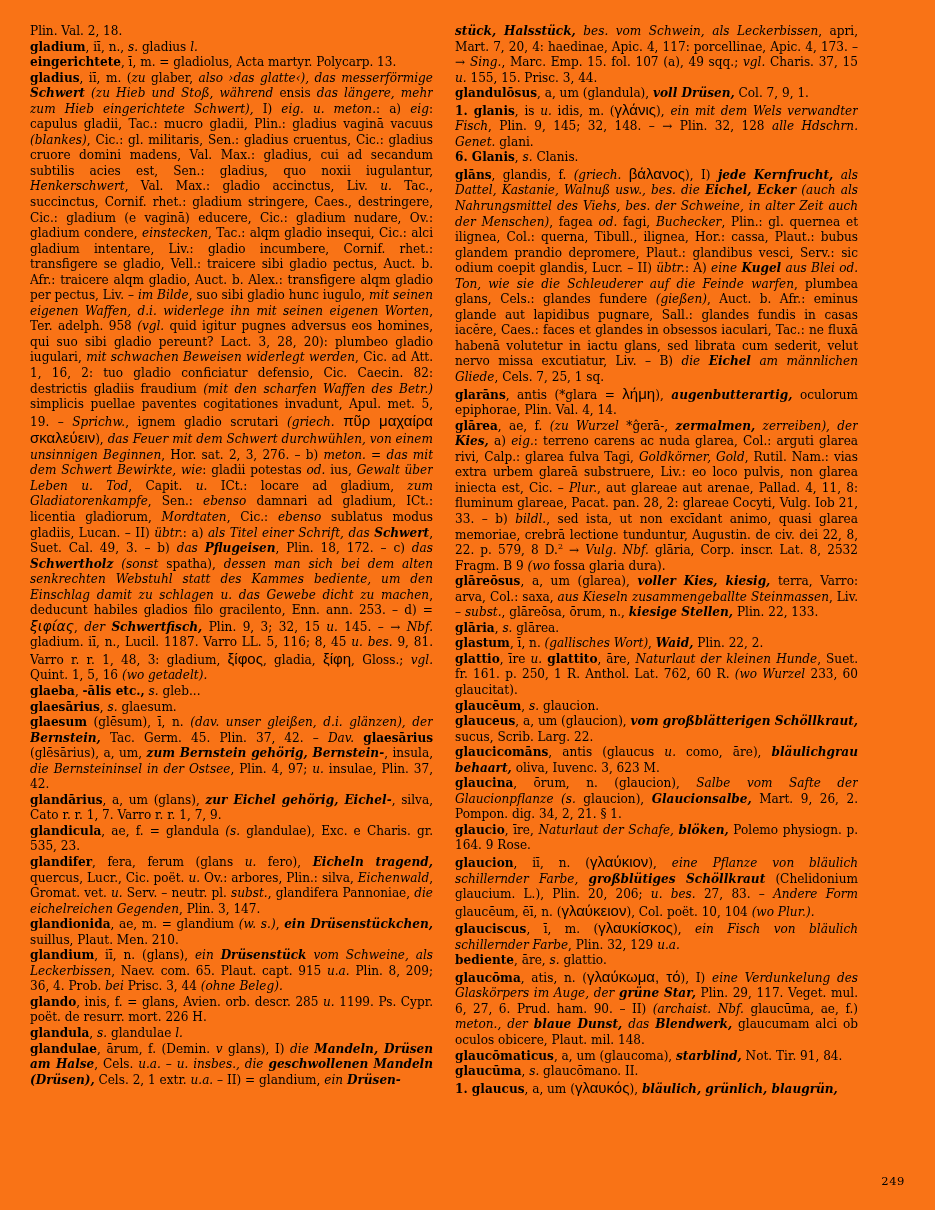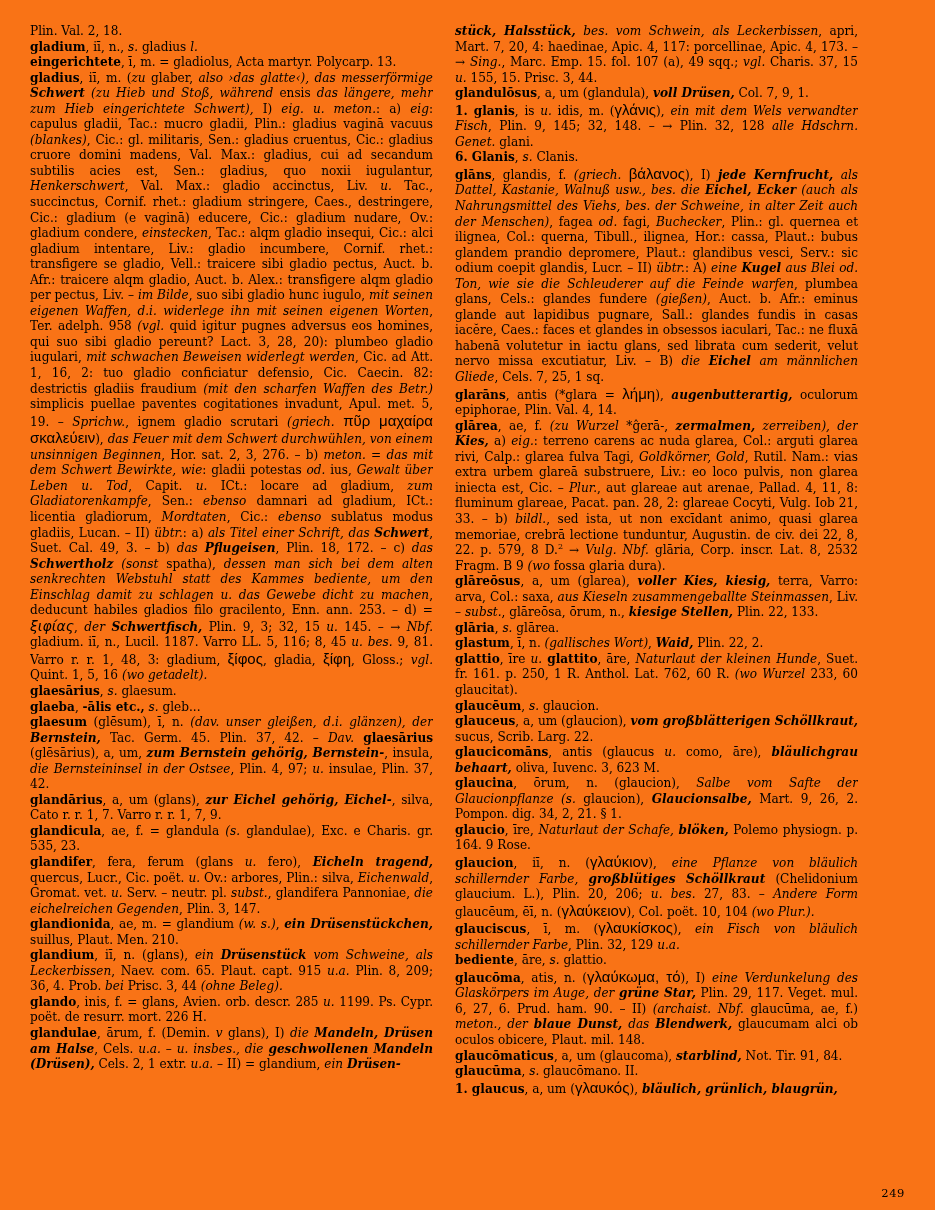--- a/index.html
+++ b/index.html
@@ -71,49 +71,50 @@
     font-style: italic;
   }
   sup {
     font-size: 8px;
     vertical-align: super;
     line-height: 0;
   }
   .folio {
     position: absolute;
     right: 30px;
-    bottom: 10px;
+    bottom: 22px;
     font-family: "DejaVu Serif", serif;
     font-size: 11.5px;
     letter-spacing: 0.6px;
     color: #000;
   }
   
   .entry:last-child { text-align: justify; }
 </style>
 </head>
 <body>
 
 <div id="page">
   <div class="columns">
 
     <div class="column" id="left-col">
         <p class="entry">Plin. Val. 2, 18.</p>
         <p class="entry"><span class="hw">gladium</span>, iī, n., <span class="it">s.</span> gladius <span class="it">l.</span></p>
         <p class="entry"><span class="hw">eingerichtete</span>, ī, m. = gladiolus, Acta martyr. Polycarp. 13.</p>
         <p class="entry"><span class="hw">gladius</span>, iī, m. (<span class="it">zu</span> glaber, <span class="it">also ›das glatte‹), das messerförmige</span> <span class="bi">Schwert</span> <span class="it">(zu Hieb und Stoß, während</span> ensis <span class="it">das längere, mehr zum Hieb eingerichtete Schwert),</span> I) <span class="it">eig. u. meton.</span>: a) <span class="it">eig</span>: capulus gladii, Tac.: mucro gladii, Plin.: gladius vaginā vacuus <span class="it">(blankes)</span>, Cic.: gl. militaris, Sen.: gladius cruentus, Cic.: gladius cruore domini madens, Val. Max.: gladius, cui ad secandum subtilis acies est, Sen.: gladius, quo noxii iugulantur, <span class="it">Henkerschwert</span>, Val. Max.: gladio accinctus, Liv. <span class="it">u.</span> Tac., succinctus, Cornif. rhet.: gladium stringere, Caes., destringere, Cic.: gladium (e vaginā) educere, Cic.: gladium nudare, Ov.: gladium condere, <span class="it">einstecken</span>, Tac.: alqm gladio insequi, Cic.: alci gladium intentare, Liv.: gladio incumbere, Cornif. rhet.: transfigere se gladio, Vell.: traicere sibi gladio pectus, Auct. b. Afr.: traicere alqm gladio, Auct. b. Alex.: transfigere alqm gladio per pectus, Liv. – <span class="it">im Bilde</span>, suo sibi gladio hunc iugulo, <span class="it">mit seinen eigenen Waffen, d.i. widerlege ihn mit seinen eigenen Worten</span>, Ter. adelph. 958 <span class="it">(vgl.</span> quid igitur pugnes adversus eos homines, qui suo sibi gladio pereunt? Lact. 3, 28, 20): plumbeo gladio iugulari, <span class="it">mit schwachen Beweisen widerlegt werden</span>, Cic. ad Att. 1, 16, 2: tuo gladio conficiatur defensio, Cic. Caecin. 82: destrictis gladiis fraudium <span class="it">(mit den scharfen Waffen des Betr.)</span> simplicis puellae paventes cogitationes invadunt, Apul. met. 5, 19. – <span class="it">Sprichw.</span>, ignem gladio scrutari <span class="it">(griech.</span> <span class="gr">πῦρ μαχαίρα σκαλεύειν</span>), <span class="it">das Feuer mit dem Schwert durchwühlen, von einem unsinnigen Beginnen</span>, Hor. sat. 2, 3, 276. – b) <span class="it">meton.</span> = <span class="it">das mit dem Schwert Bewirkte, wie</span>: gladii potestas <span class="it">od.</span> ius, <span class="it">Gewalt über Leben u. Tod</span>, Capit. <span class="it">u.</span> ICt.: locare ad gladium, <span class="it">zum Gladiatorenkampfe</span>, Sen.: <span class="it">ebenso</span> damnari ad gladium, ICt.: licentia gladiorum, <span class="it">Mordtaten</span>, Cic.: <span class="it">ebenso</span> sublatus modus gladiis, Lucan. – II) <span class="it">übtr.</span>: a) <span class="it">als Titel einer Schrift, das</span> <span class="bi">Schwert</span>, Suet. Cal. 49, 3. – b) <span class="it">das</span> <span class="bi">Pflugeisen</span>, Plin. 18, 172. – c) <span class="it">das</span> <span class="bi">Schwertholz</span> <span class="it">(sonst</span> spatha), <span class="it">dessen man sich bei dem alten senkrechten Webstuhl statt des Kammes bediente, um den Einschlag damit zu schlagen u. das Gewebe dicht zu machen</span>, deducunt habiles gladios filo gracilento, Enn. ann. 253. – d) = <span class="gr-i">ξιφίας</span>, <span class="it">der</span> <span class="bi">Schwertfisch,</span> Plin. 9, 3; 32, 15 <span class="it">u.</span> 145. – → <span class="it">Nbf.</span> gladium. iī, n., Lucil. 1187. Varro LL. 5, 116; 8, 45 <span class="it">u. bes.</span> 9, 81. Varro r. r. 1, 48, 3: gladium, <span class="gr">ξίφος</span>, gladia, <span class="gr">ξίφη</span>, Gloss.; <span class="it">vgl.</span> Quint. 1, 5, 16 <span class="it">(wo getadelt).</span></p>
+        <p class="entry"><span class="hw">glaeba</span>, <span class="hw">-ālis etc.,</span> <span class="it">s.</span> gleb...</p>
         <p class="entry"><span class="hw">glaesārius</span>, <span class="it">s.</span> glaesum.</p>
-        <p class="entry"><span class="hw">glaeba</span>, <span class="hw">-ālis etc.,</span> <span class="it">s.</span> gleb...</p>
         <p class="entry"><span class="hw">glaesum</span> (glēsum), ī, n. <span class="it">(dav. unser gleißen, d.i. glänzen), der</span> <span class="bi">Bernstein,</span> Tac. Germ. 45. Plin. 37, 42. – <span class="it">Dav.</span> <span class="hw">glaesārius</span> (glēsārius), a, um, <span class="bi">zum Bernstein gehörig, Bernstein-</span>, insula, <span class="it">die Bernsteininsel in der Ostsee</span>, Plin. 4, 97; <span class="it">u.</span> insulae, Plin. 37, 42.</p>
         <p class="entry"><span class="hw">glandārius</span>, a, um (glans), <span class="bi">zur Eichel gehörig, Eichel-</span>, silva, Cato r. r. 1, 7. Varro r. r. 1, 7, 9.</p>
         <p class="entry"><span class="hw">glandicula</span>, ae, f. = glandula <span class="it">(s.</span> glandulae), Exc. e Charis. gr. 535, 23.</p>
         <p class="entry"><span class="hw">glandifer</span>, fera, ferum (glans <span class="it">u.</span> fero), <span class="bi">Eicheln tragend,</span> quercus, Lucr., Cic. poët. <span class="it">u.</span> Ov.: arbores, Plin.: silva, <span class="it">Eichenwald</span>, Gromat. vet. <span class="it">u.</span> Serv. – neutr. pl. <span class="it">subst.</span>, glandifera Pannoniae, <span class="it">die eichelreichen Gegenden</span>, Plin. 3, 147.</p>
         <p class="entry"><span class="hw">glandionida</span>, ae, m. = glandium <span class="it">(w. s.)</span>, <span class="bi">ein Drüsenstückchen,</span> suillus, Plaut. Men. 210.</p>
         <p class="entry"><span class="hw">glandium</span>, iī, n. (glans), <span class="it">ein</span> <span class="bi">Drüsenstück</span> <span class="it">vom Schweine, als Leckerbissen</span>, Naev. com. 65. Plaut. capt. 915 <span class="it">u.a.</span> Plin. 8, 209; 36, 4. Prob. <span class="it">bei</span> Prisc. 3, 44 <span class="it">(ohne Beleg).</span></p>
         <p class="entry"><span class="hw">glando</span>, inis, f. = glans, Avien. orb. descr. 285 <span class="it">u.</span> 1199. Ps. Cypr. poët. de resurr. mort. 226 H.</p>
+        <p class="entry"><span class="hw">glandula</span>, <span class="it">s.</span> glandulae <span class="it">l.</span></p>
         <p class="entry"><span class="hw">glandulae</span>, ārum, f. (Demin. <span class="it">v</span> glans), I) <span class="it">die</span> <span class="bi">Mandeln, Drüsen am Halse</span>, Cels. <span class="it">u.a.</span> – <span class="it">u. insbes., die</span> <span class="bi">geschwollenen Mandeln (Drüsen),</span> Cels. 2, 1 extr. <span class="it">u.a.</span> – II) = glandium, <span class="it">ein</span> <span class="bi">Drüsen-</span></p>
       </div>
 
     <div class="column" id="right-col">
         <p class="entry"><span class="bi">stück, Halsstück,</span> <span class="it">bes. vom Schwein, als Leckerbissen</span>, apri, Mart. 7, 20, 4: haedinae, Apic. 4, 117: porcellinae, Apic. 4, 173. – → <span class="it">Sing.</span>, Marc. Emp. 15. fol. 107 (a), 49 sqq.; <span class="it">vgl.</span> Charis. 37, 15 <span class="it">u.</span> 155, 15. Prisc. 3, 44.</p>
         <p class="entry"><span class="hw">glandulōsus</span>, a, um (glandula), <span class="bi">voll Drüsen,</span> Col. 7, 9, 1.</p>
         <p class="entry"><span class="hw">1. glanis</span>, is <span class="it">u.</span> idis, m. (<span class="gr">γλάνις</span>), <span class="it">ein mit dem Wels verwandter Fisch</span>, Plin. 9, 145; 32, 148. – → Plin. 32, 128 <span class="it">alle Hdschrn. Genet.</span> glani.</p>
         <p class="entry"><span class="hw">6. Glanis</span>, <span class="it">s.</span> Clanis.</p>
         <p class="entry"><span class="hw">glāns</span>, glandis, f. <span class="it">(griech.</span> <span class="gr">βάλανος</span>), I) <span class="bi">jede Kernfrucht,</span> <span class="it">als Dattel, Kastanie, Walnuß usw., bes. die</span> <span class="bi">Eichel, Ecker</span> <span class="it">(auch als Nahrungsmittel des Viehs, bes. der Schweine, in alter Zeit auch der Menschen)</span>, fagea <span class="it">od.</span> fagi, <span class="it">Buchecker</span>, Plin.: gl. quernea et ilignea, Col.: querna, Tibull., ilignea, Hor.: cassa, Plaut.: bubus glandem prandio depromere, Plaut.: glandibus vesci, Serv.: sic odium coepit glandis, Lucr. – II) <span class="it">übtr.</span>: A) <span class="it">eine</span> <span class="bi">Kugel</span> <span class="it">aus Blei od. Ton, wie sie die Schleuderer auf die Feinde warfen</span>, plumbea glans, Cels.: glandes fundere <span class="it">(gießen)</span>, Auct. b. Afr.: eminus glande aut lapidibus pugnare, Sall.: glandes fundis in casas iacĕre, Caes.: faces et glandes in obsessos iaculari, Tac.: ne fluxā habenā volutetur in iactu glans, sed librata cum sederit, velut nervo missa excutiatur, Liv. – B) <span class="it">die</span> <span class="bi">Eichel</span> <span class="it">am männlichen Gliede</span>, Cels. 7, 25, 1 sq.</p>
         <p class="entry"><span class="hw">glarāns</span>, antis (*glara = <span class="gr">λήμη</span>), <span class="bi">augenbutterartig,</span> oculorum epiphorae, Plin. Val. 4, 14.</p>

